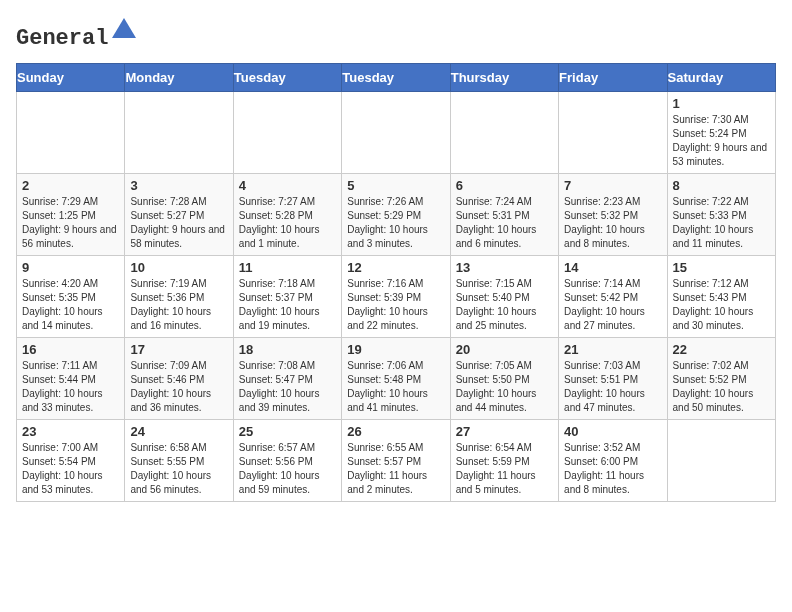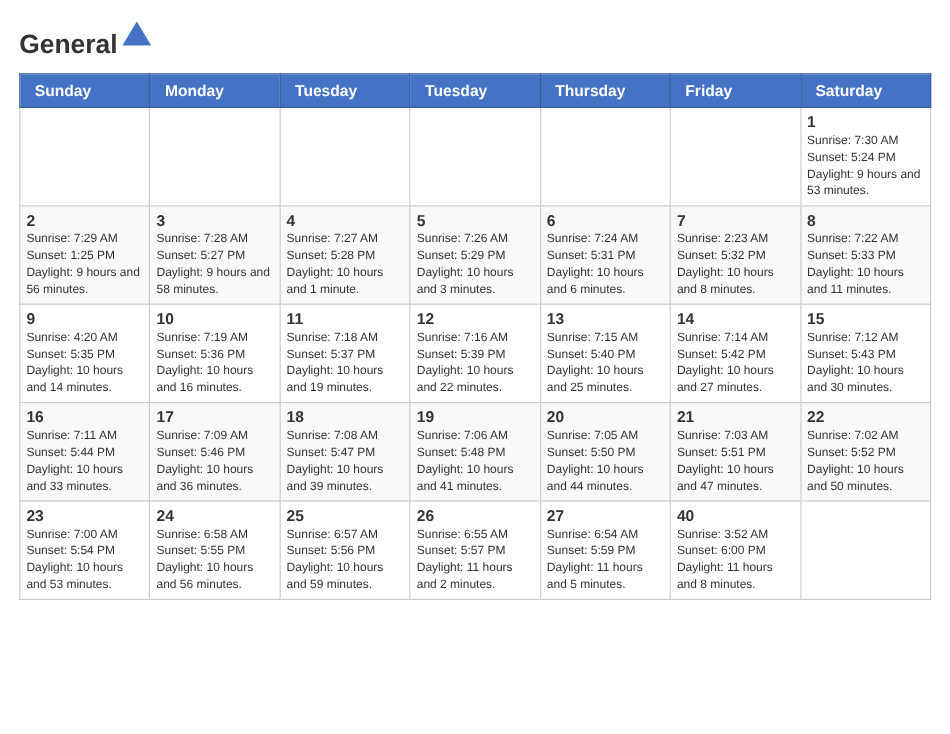--- a/index.html
+++ b/index.html
@@ -12,20 +12,21 @@
     .page {
       width: 792px;
       padding: 16px;
       background: #fff;
     }
     .header {
       display: flex;
       justify-content: space-between;
       align-items: flex-start;
       margin-bottom: 12px;
+      font-family: Liberation Mono, monospace;
     }
     .logo {
       display: flex;
       align-items: center;
     }
     .logo-text {
       font-size: 22px;
       font-weight: bold;
       line-height: 1.1;
     }
@@ -51,21 +52,21 @@
     .calendar {
       width: 100%;
       border-collapse: collapse;
       border: 1px solid #ccc;
     }
     .calendar th {
       background-color: #4472C4;
       color: #fff;
       font-size: 13px;
       font-weight: bold;
-      padding: 6px 12px;
+      padding: 6px 0;
       text-align: left;
       border: 1px solid #3a5fa0;
     }
     .calendar td {
       vertical-align: top;
       border: 1px solid #ccc;
       padding: 4px 5px;
       width: calc(100% / 7);
       min-height: 80px;
       font-size: 10.5px;

